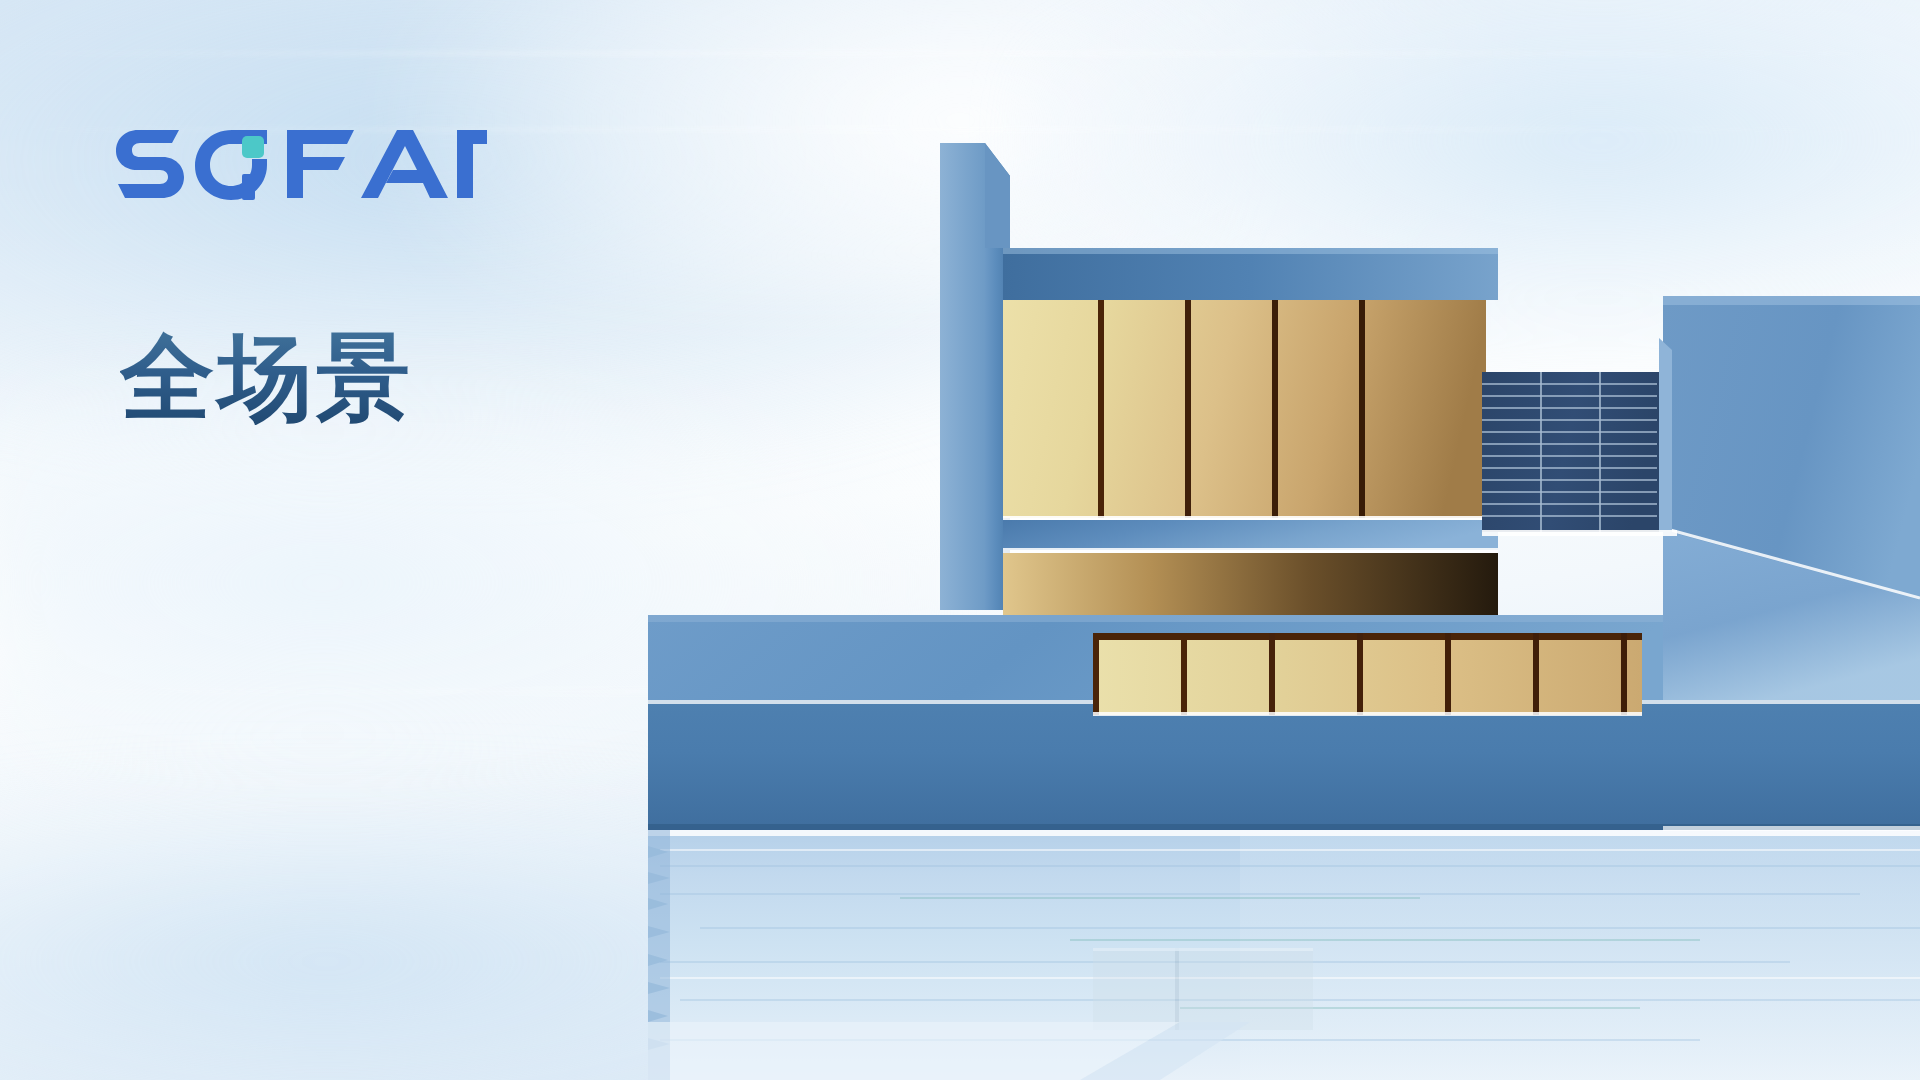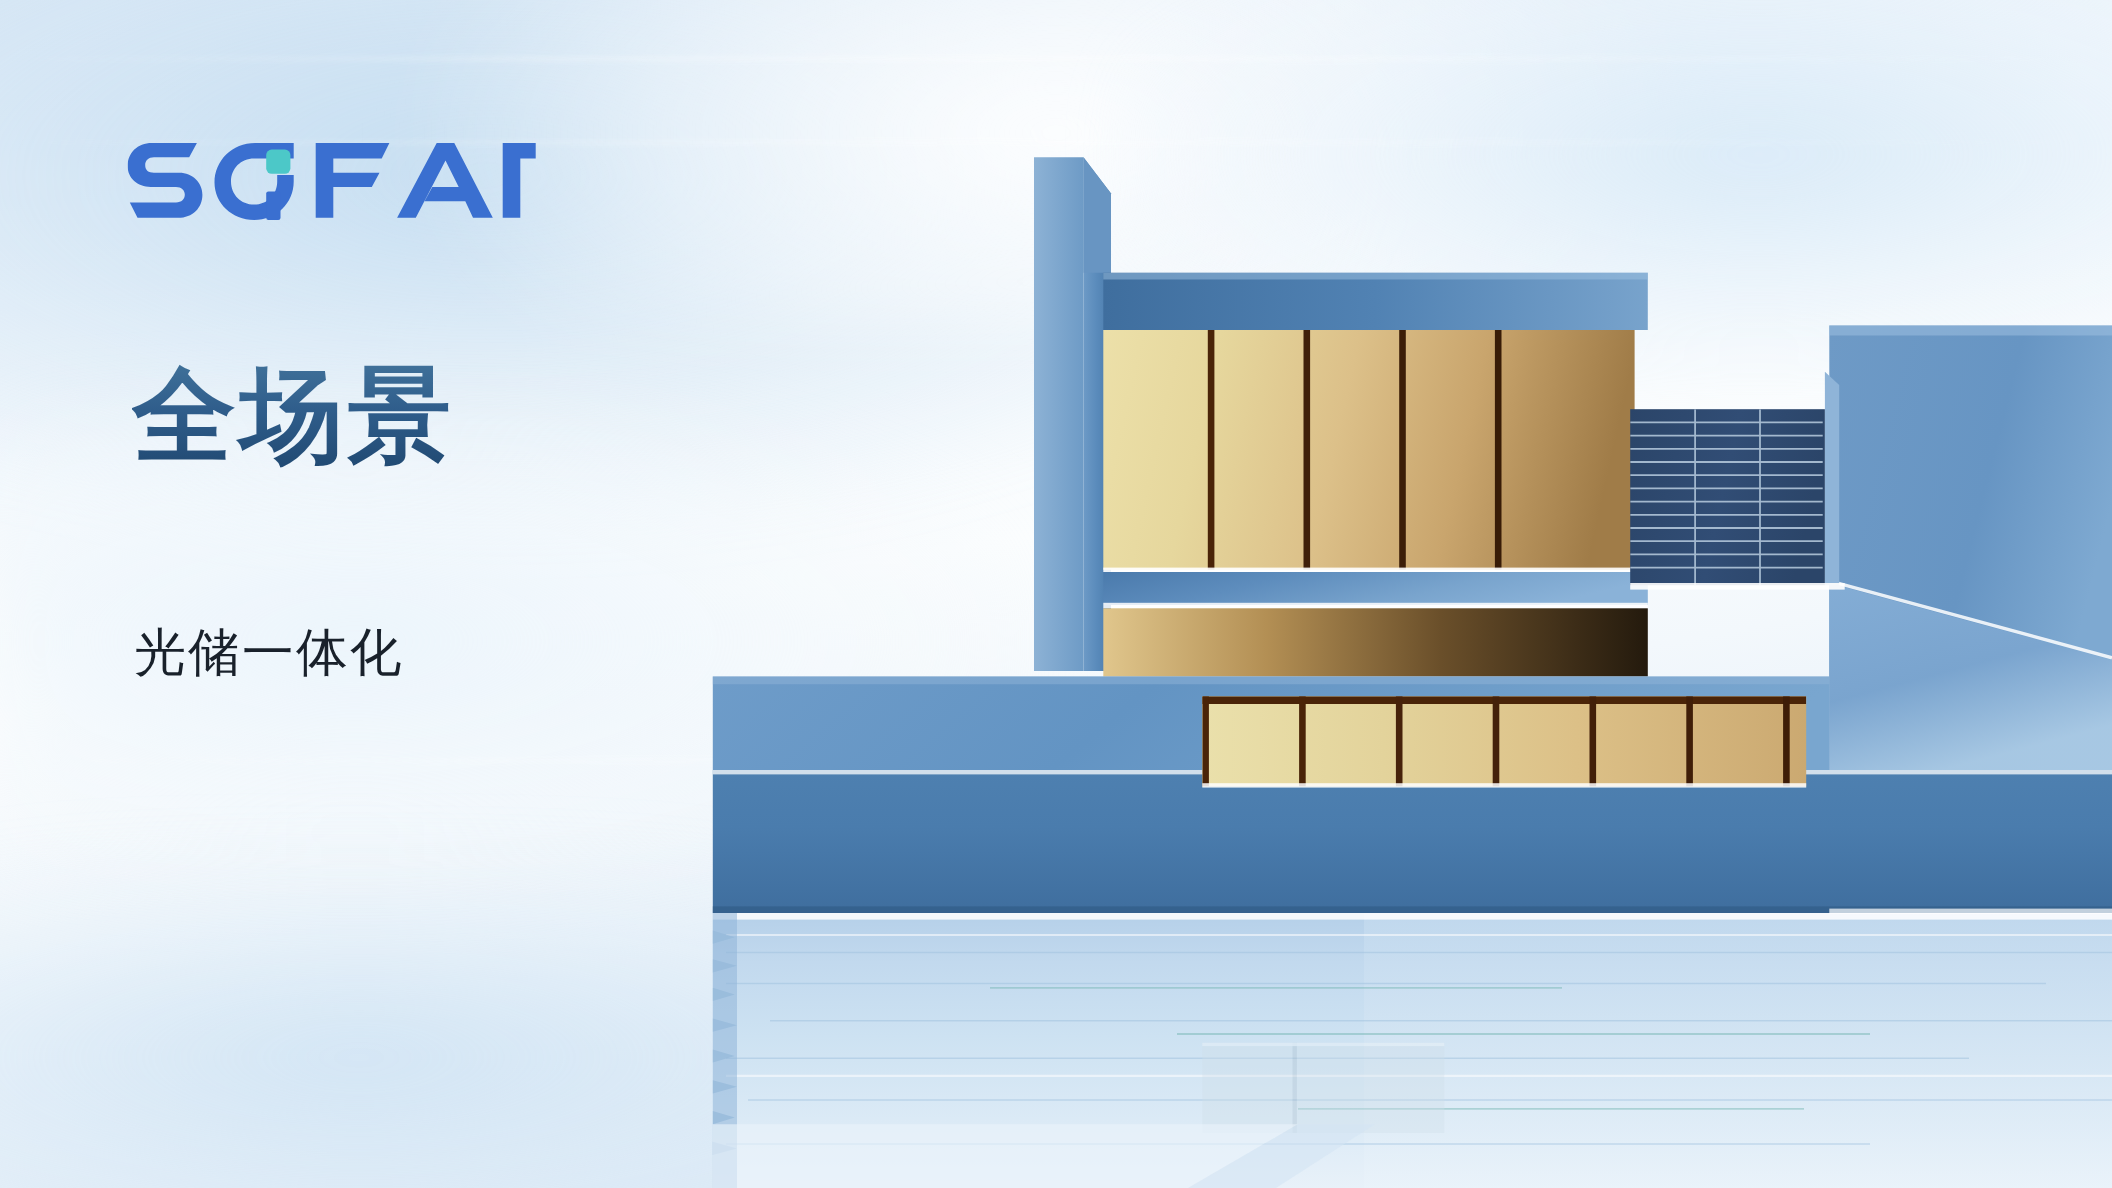--- a/index.html
+++ b/index.html
@@ -354,17 +354,16 @@
         </g>
         <rect x="126" y="8" width="22" height="22" rx="5" fill="#4cc8c8"></rect>
         <rect x="126" y="46" width="13" height="26" rx="2" fill="#3a6fd0"></rect>
       </svg>
       <span class="hidden-text">SOFAR</span>
     </div>
 
     <div class="headline">全场景</div>
 
     <div class="subtitle">
-      <span class="ln">光储一体化</span>
     </div>
 
   </div>
 </div>
 
 </body></html>

